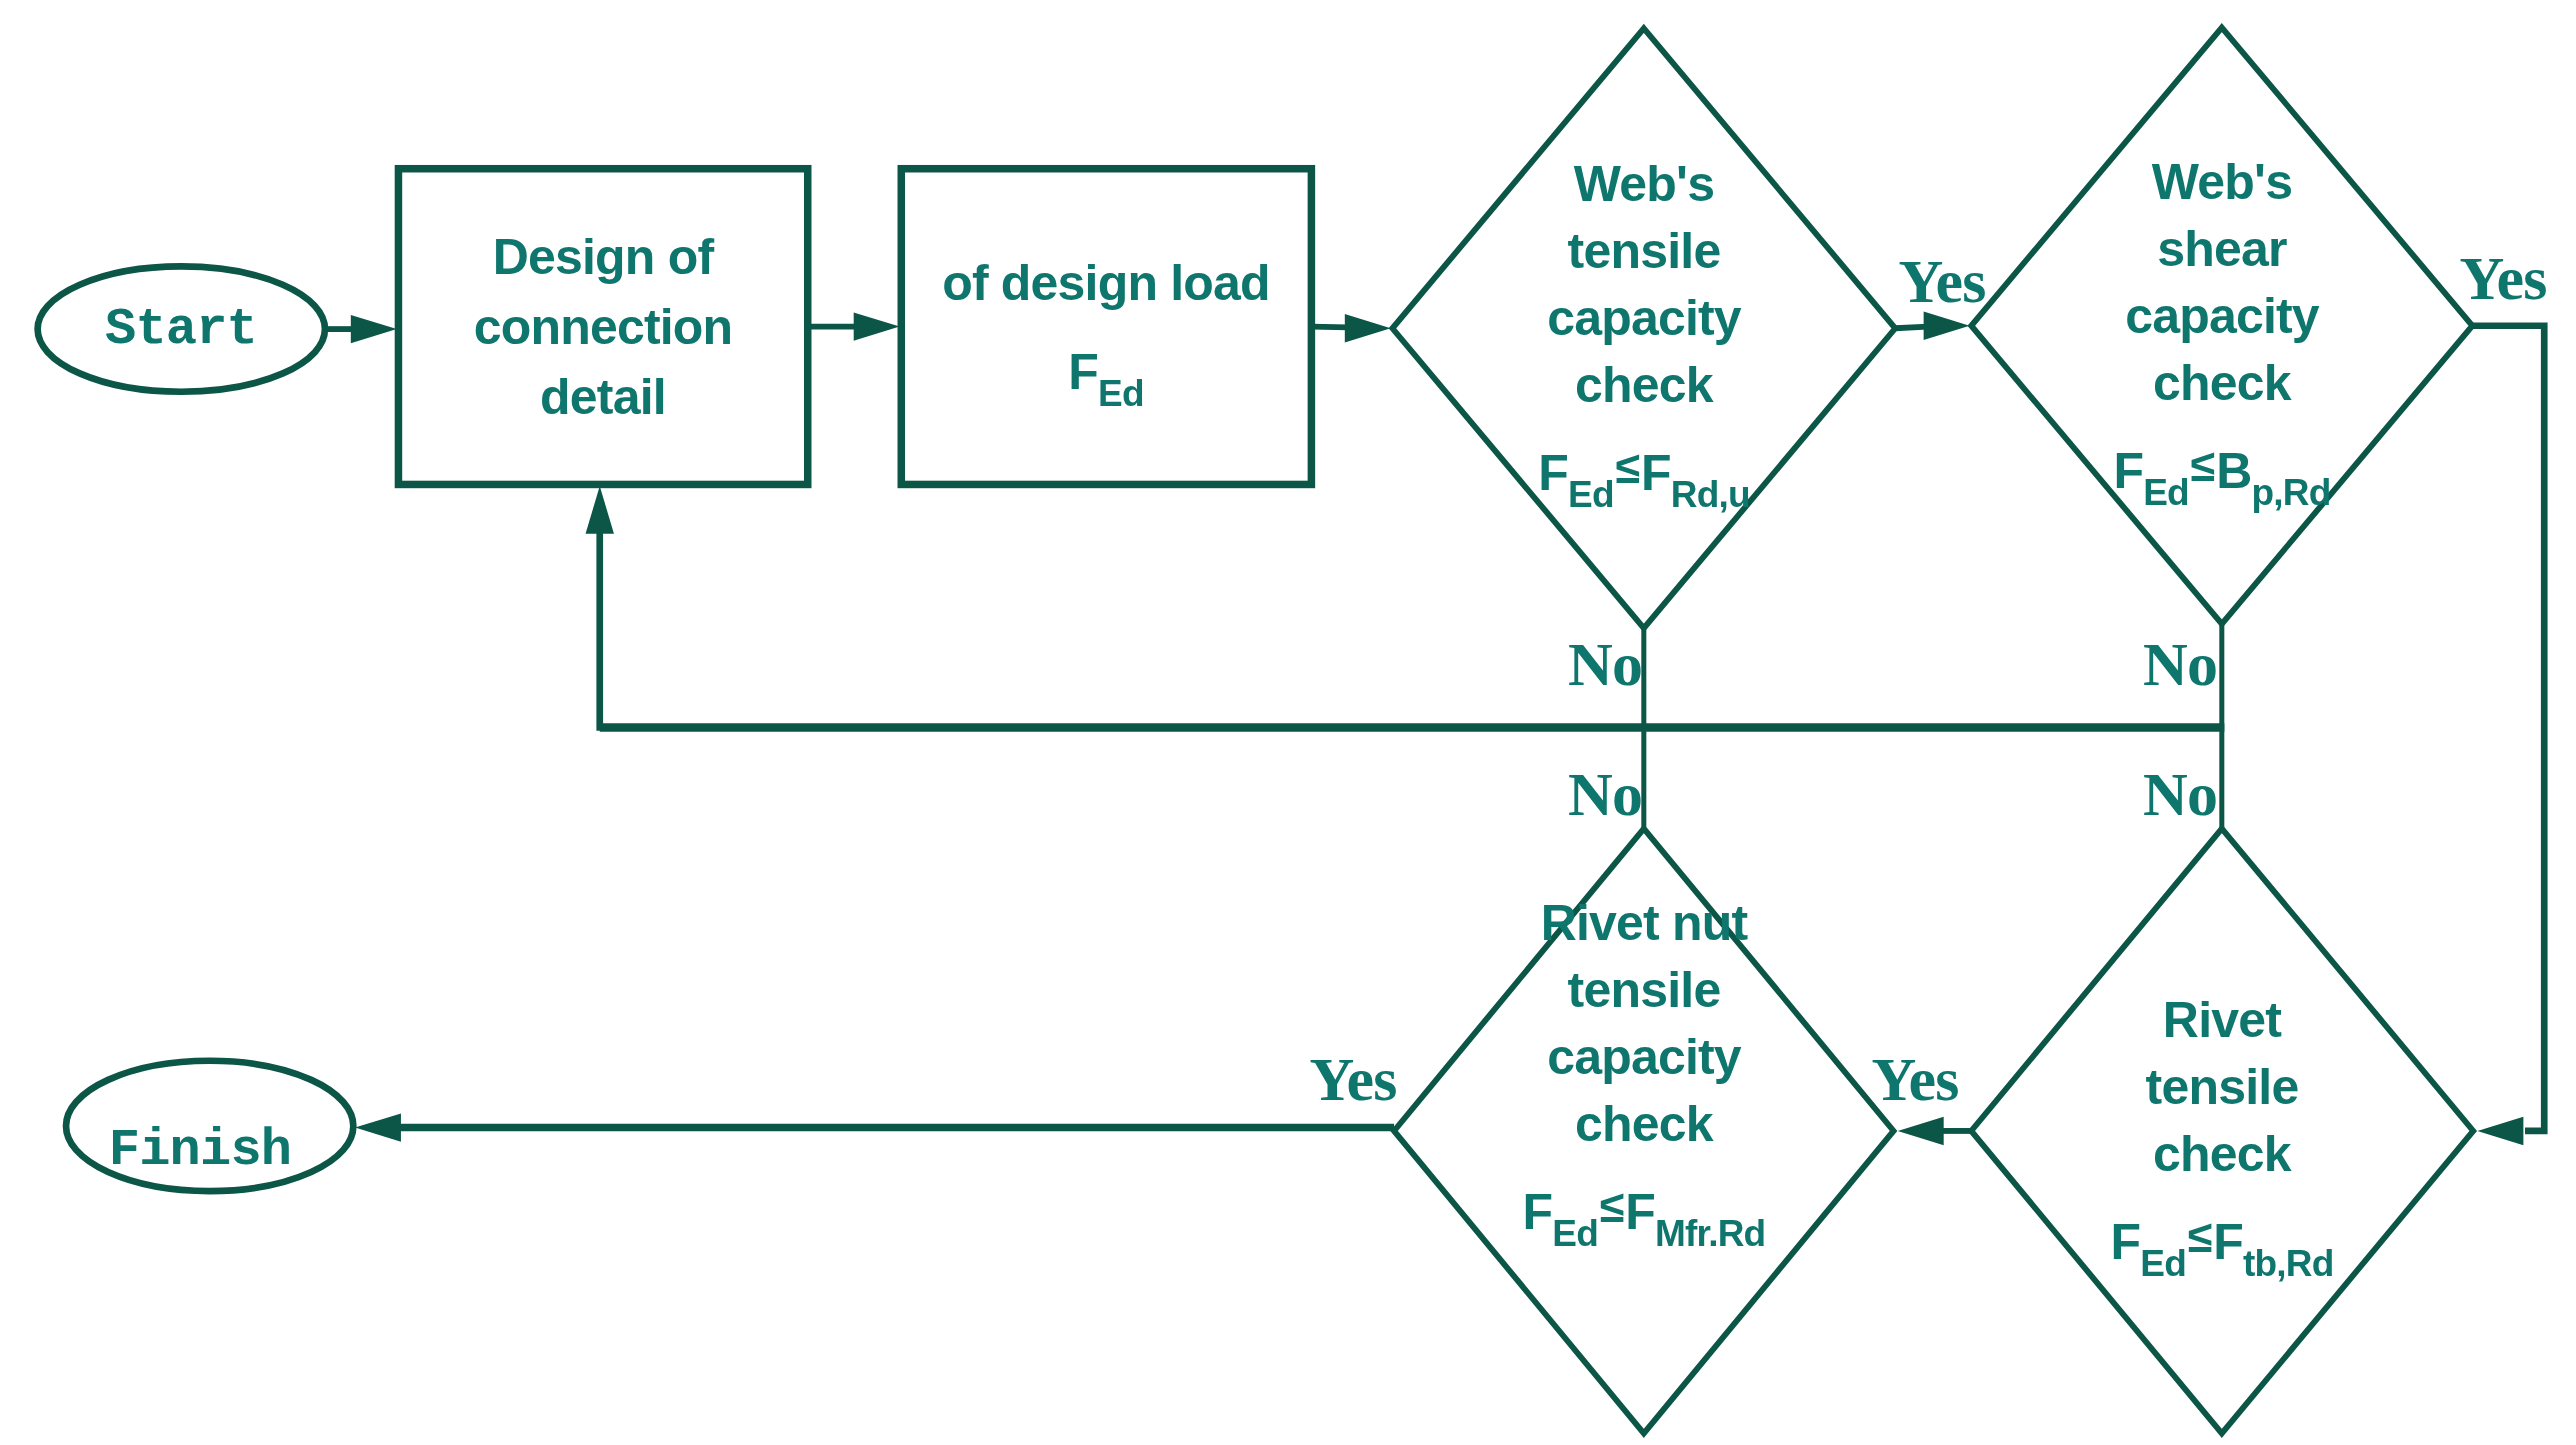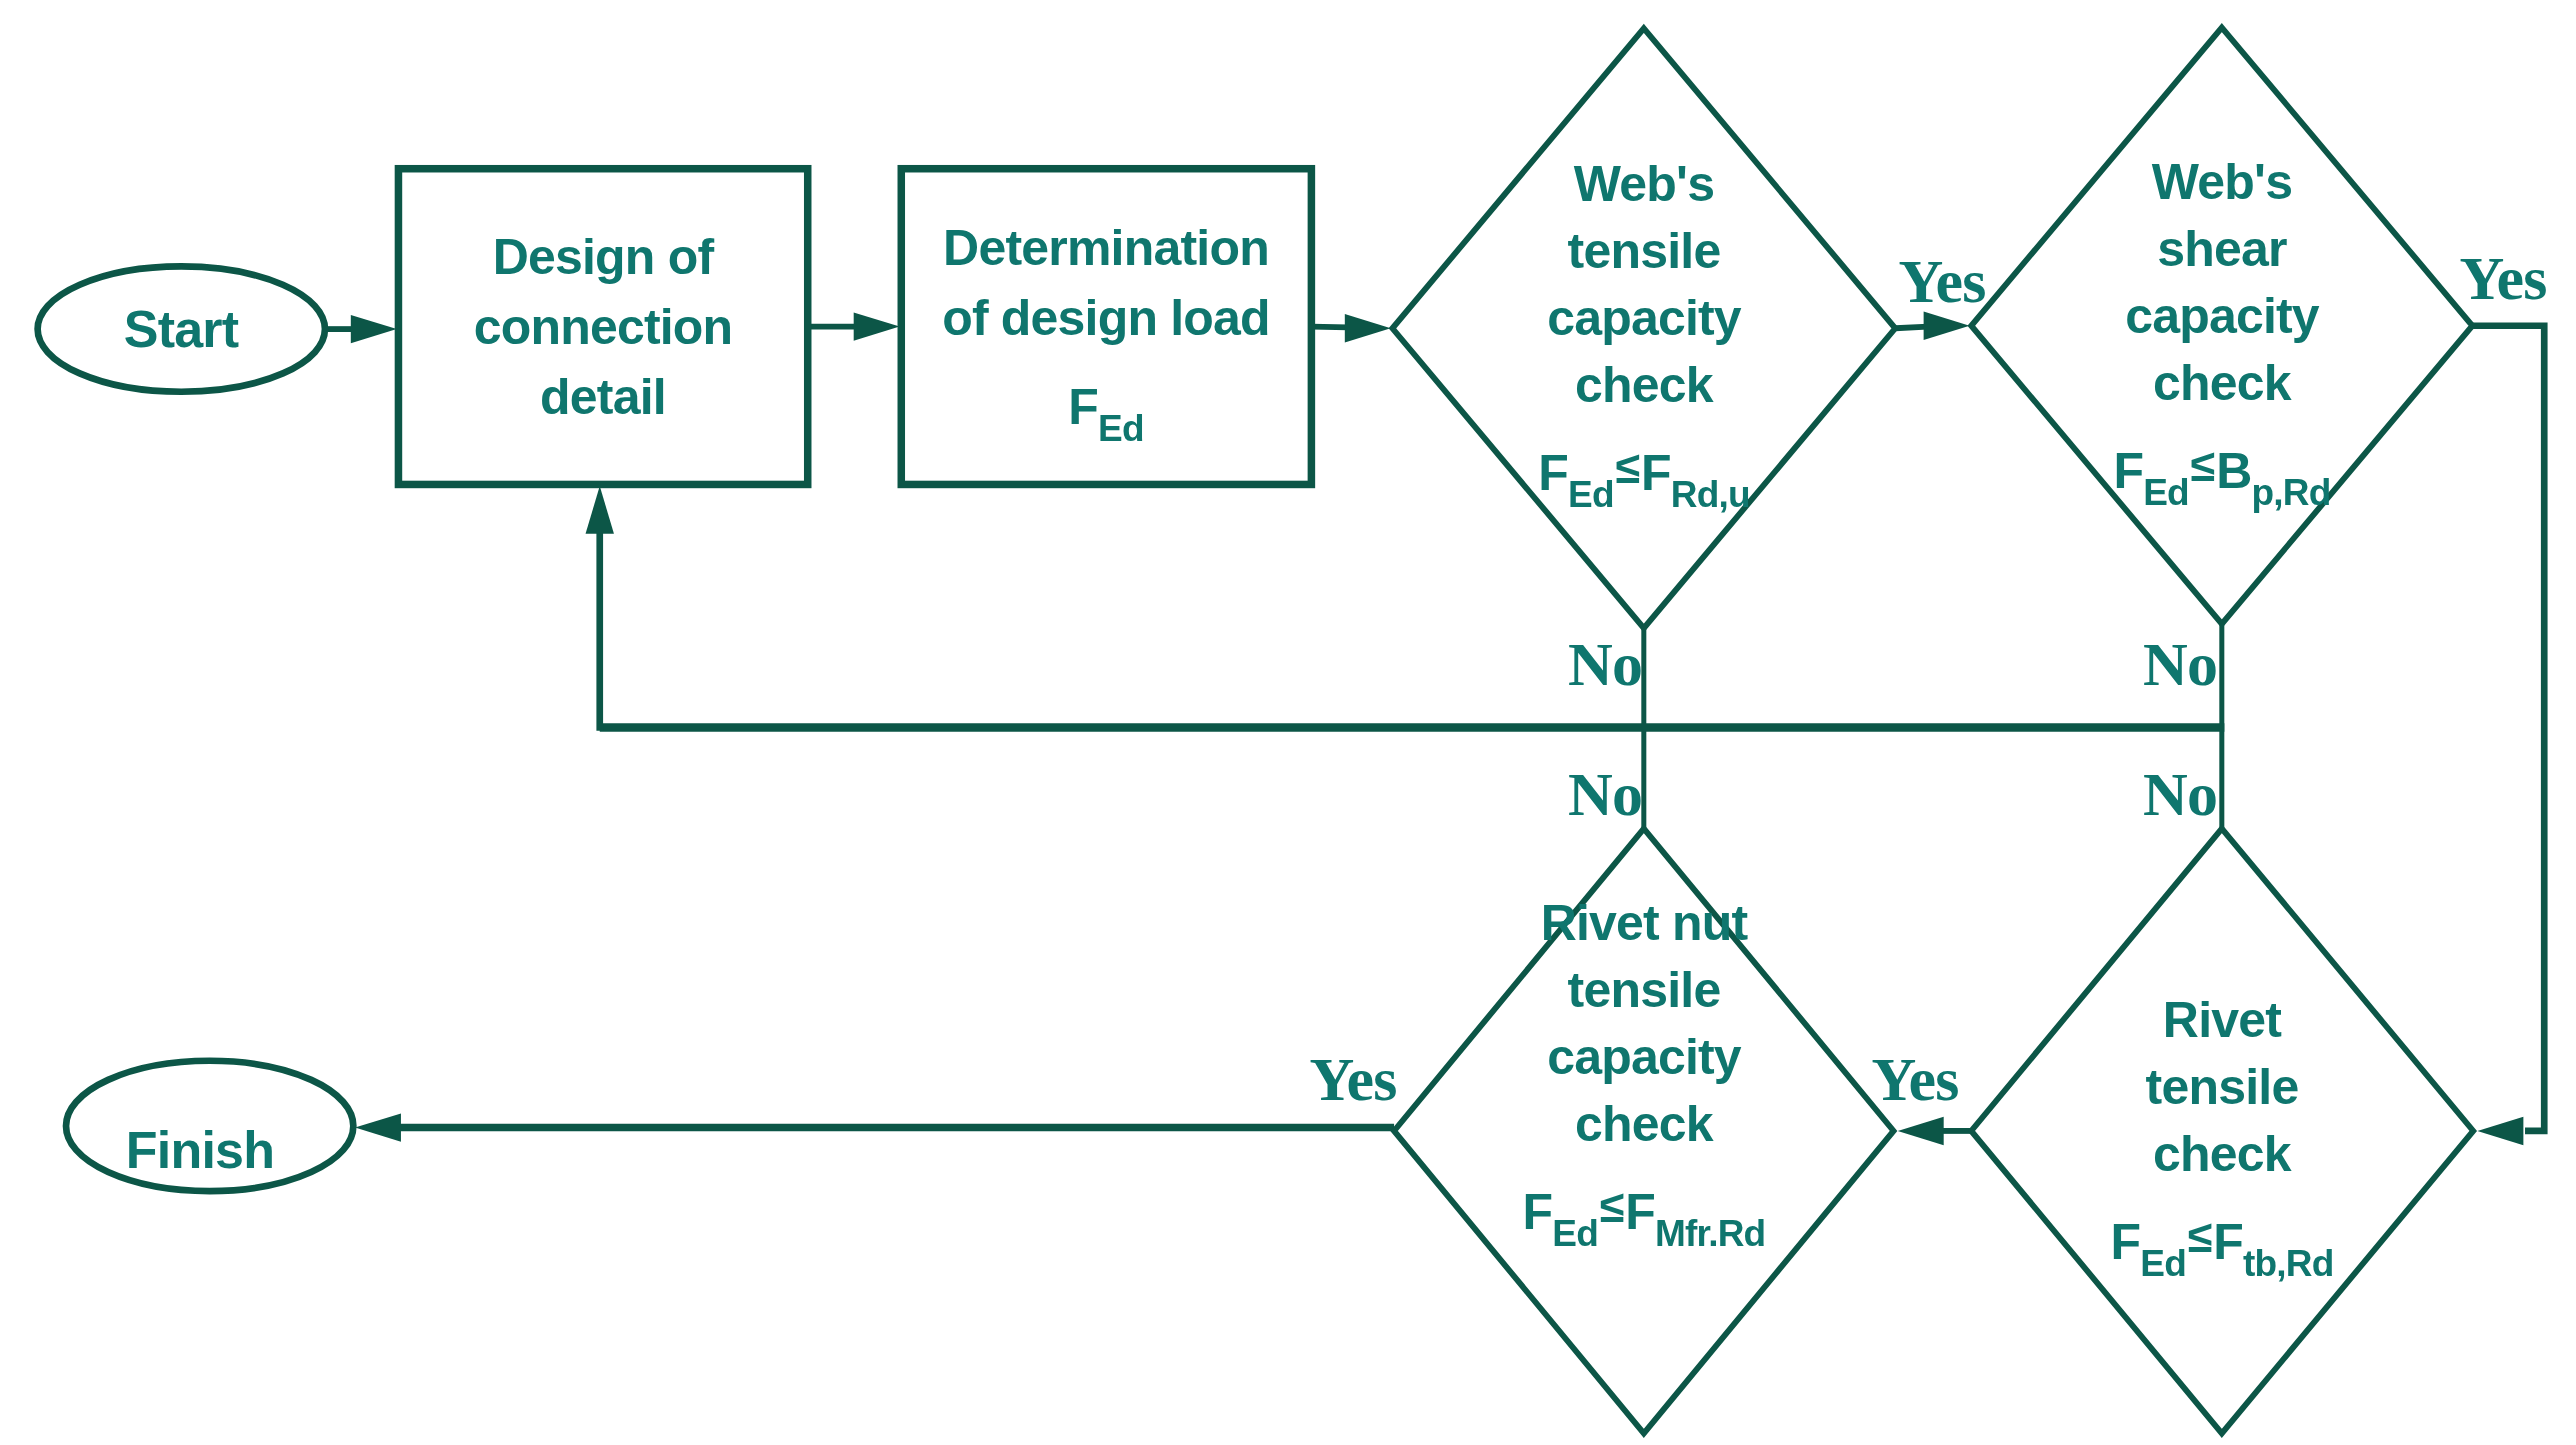--- a/index.html
+++ b/index.html
@@ -18,21 +18,21 @@
     position:absolute;
     transform:translate(-50%,-50%);
     text-align:center;
     font-weight:bold;
     color:#0f766e;
     white-space:nowrap;
     letter-spacing:-0.8px;
   }
   .node-label{font-size:50px;line-height:67px;}
   .rect-label{line-height:70px;}
-  .term-label{font-size:52px;}
+  .term-label{font-size:52px;font-family:Liberation Mono, monospace;}
   .edge-label{font-size:62px;font-family:Liberation Serif, serif;}
   .fline{margin-top:25px;line-height:58px;}
   .fv{font-size:50px;}
   .fs{font-size:37px;position:relative;top:16.7px;letter-spacing:-0.8px;}
   .fop{font-size:45px;position:relative;top:-6.7px;margin:0 1.7px;}
 </style>
 </head>
 <body style="background: rgb(255, 255, 255);">
 
 <div class="canvas">
@@ -100,21 +100,20 @@
 
   <div class="label term-label" style="left:181px;top:329px;">Start</div>
 
   <div class="label node-label rect-label" style="left:603px;top:327px;">
     <div>Design of</div>
     <div>connection</div>
     <div>detail</div>
   </div>
 
   <div class="label node-label rect-label" style="left:1106px;top:327px;">
-    <div>Determination</div>
     <div>of design load</div>
     <div class="fline">
       <span class="fv">F</span><span class="fs">Ed</span>
     </div>
   </div>
 
   <div class="label node-label" style="left:1644px;top:329px;">
     <div>Web's</div>
     <div>tensile</div>
     <div>capacity</div>

